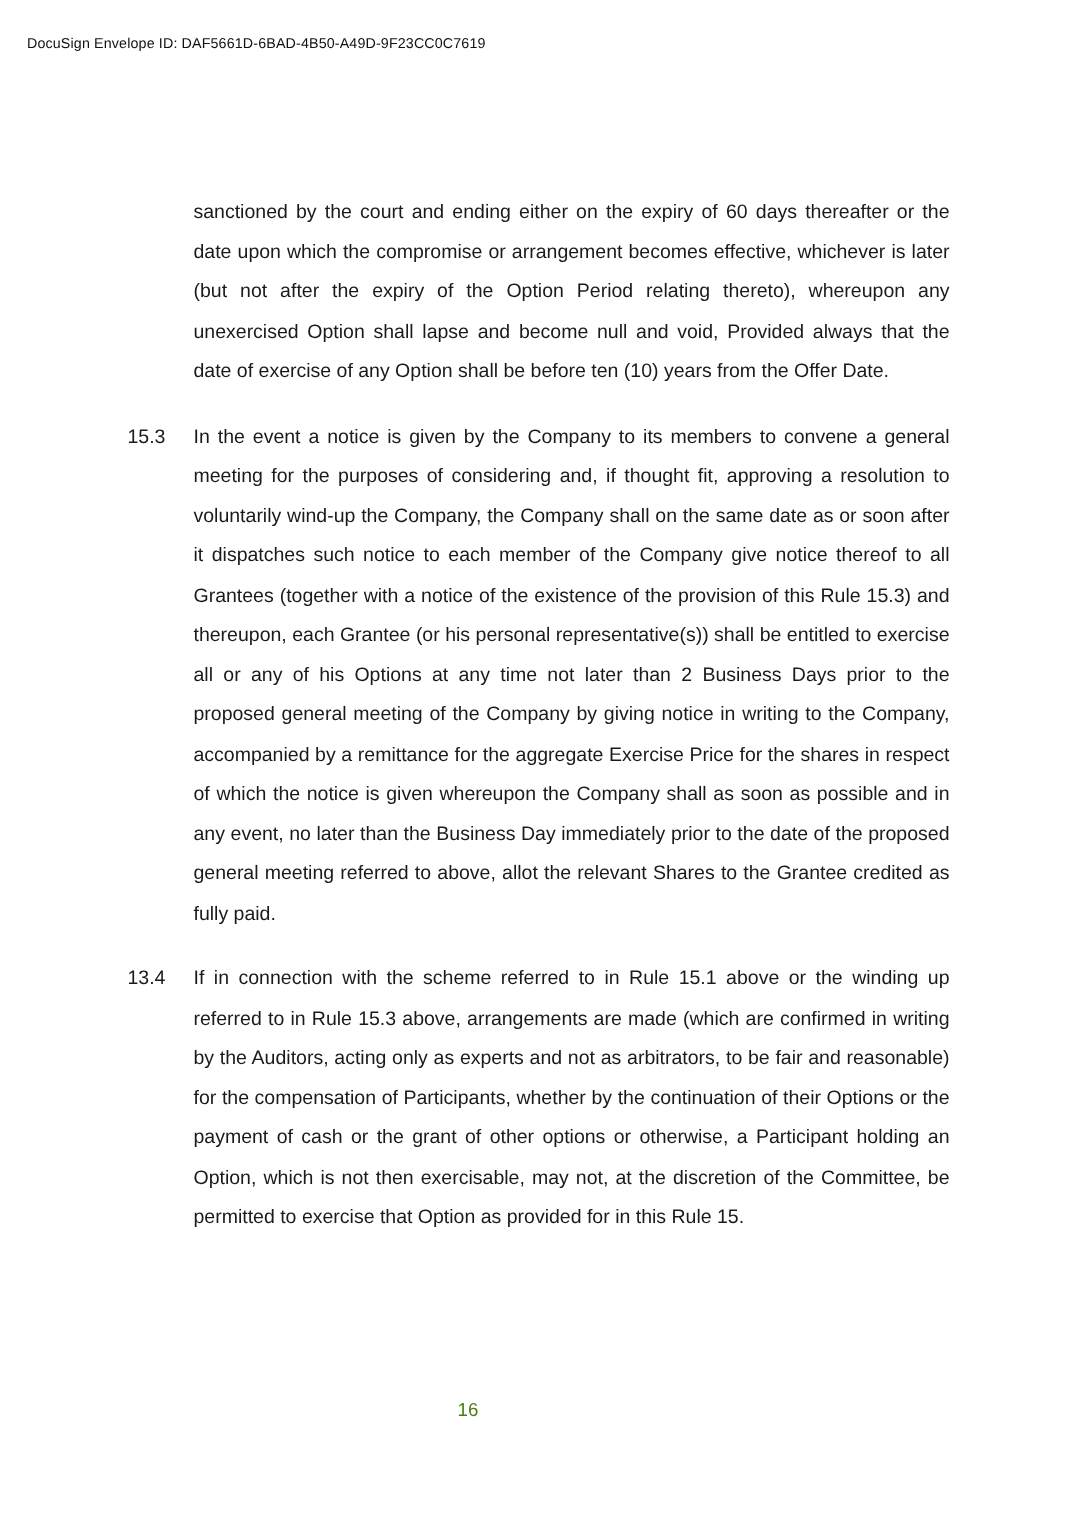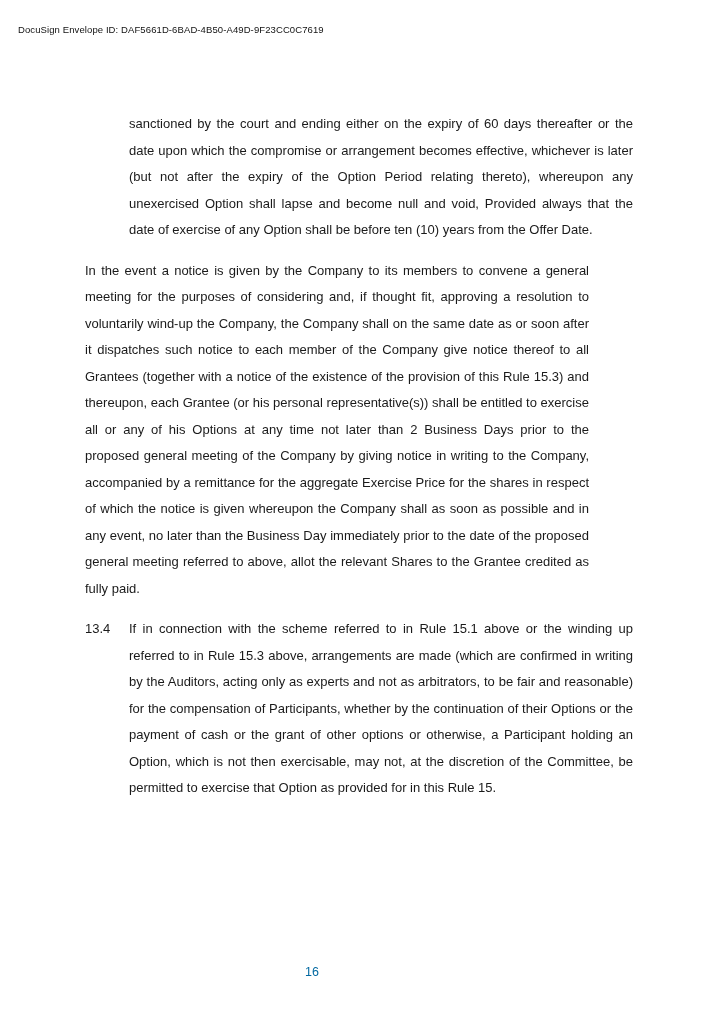--- a/index.html
+++ b/index.html
@@ -26,21 +26,21 @@
   }
   .doc-body {
     position: absolute;
     left: 85px;
     top: 111px;
     width: 548px;
   }
   .paragraph {
     display: flex;
     flex-direction: row;
-    margin: 0 0 14px 0;
+    margin: 17px 0 14px 0;
   }
   .para-number {
     width: 44px;
     flex-shrink: 0;
     font-size: 13px;
     line-height: 26.5px;
   }
   .para-text {
     width: 504px;
     font-size: 13px;
@@ -48,37 +48,37 @@
     text-align: justify;
     text-justify: inter-word;
   }
   .page-footer {
     position: absolute;
     left: 0;
     top: 933px;
     width: 624px;
     text-align: center;
     font-size: 12.5px;
-    color: #0369a1;
-    margin-top: 32px;
+    color: #4d7c0f;
   }
 </style>
 </head>
 <body>
 
 <div class="docusign-header">DocuSign Envelope ID: DAF5661D-6BAD-4B50-A49D-9F23CC0C7619</div>
 
 <div class="doc-body">
   <div class="paragraph">
     <div class="para-number"></div>
     <div class="para-text">sanctioned by the court and ending either on the expiry of 60 days thereafter or the date upon which the compromise or arrangement becomes effective, whichever is later (but not after the expiry of the Option Period relating thereto), whereupon any unexercised Option shall lapse and become null and void, Provided always that the date of exercise of any Option shall be before ten (10) years from the Offer Date.</div>
   </div>
 
 
   <div class="paragraph">
+    <div class="para-number">15.3</div>
     <div class="para-text">In the event a notice is given by the Company to its members to convene a general meeting for the purposes of considering and, if thought fit, approving a resolution to voluntarily wind-up the Company, the Company shall on the same date as or soon after it dispatches such notice to each member of the Company give notice thereof to all Grantees (together with a notice of the existence of the provision of this Rule 15.3) and thereupon, each Grantee (or his personal representative(s)) shall be entitled to exercise all or any of his Options at any time not later than 2 Business Days prior to the proposed general meeting of the Company by giving notice in writing to the Company, accompanied by a remittance for the aggregate Exercise Price for the shares in respect of which the notice is given whereupon the Company shall as soon as possible and in any event, no later than the Business Day immediately prior to the date of the proposed general meeting referred to above, allot the relevant Shares to the Grantee credited as fully paid.</div>
   </div>
 
   <div class="paragraph">
     <div class="para-number">13.4</div>
     <div class="para-text">If in connection with the scheme referred to in Rule 15.1 above or the winding up referred to in Rule 15.3 above, arrangements are made (which are confirmed in writing by the Auditors, acting only as experts and not as arbitrators, to be fair and reasonable) for the compensation of Participants, whether by the continuation of their Options or the payment of cash or the grant of other options or otherwise, a Participant holding an Option, which is not then exercisable, may not, at the discretion of the Committee, be permitted to exercise that Option as provided for in this Rule 15.</div>
   </div>
 </div>
 
 <div class="page-footer">16</div>

